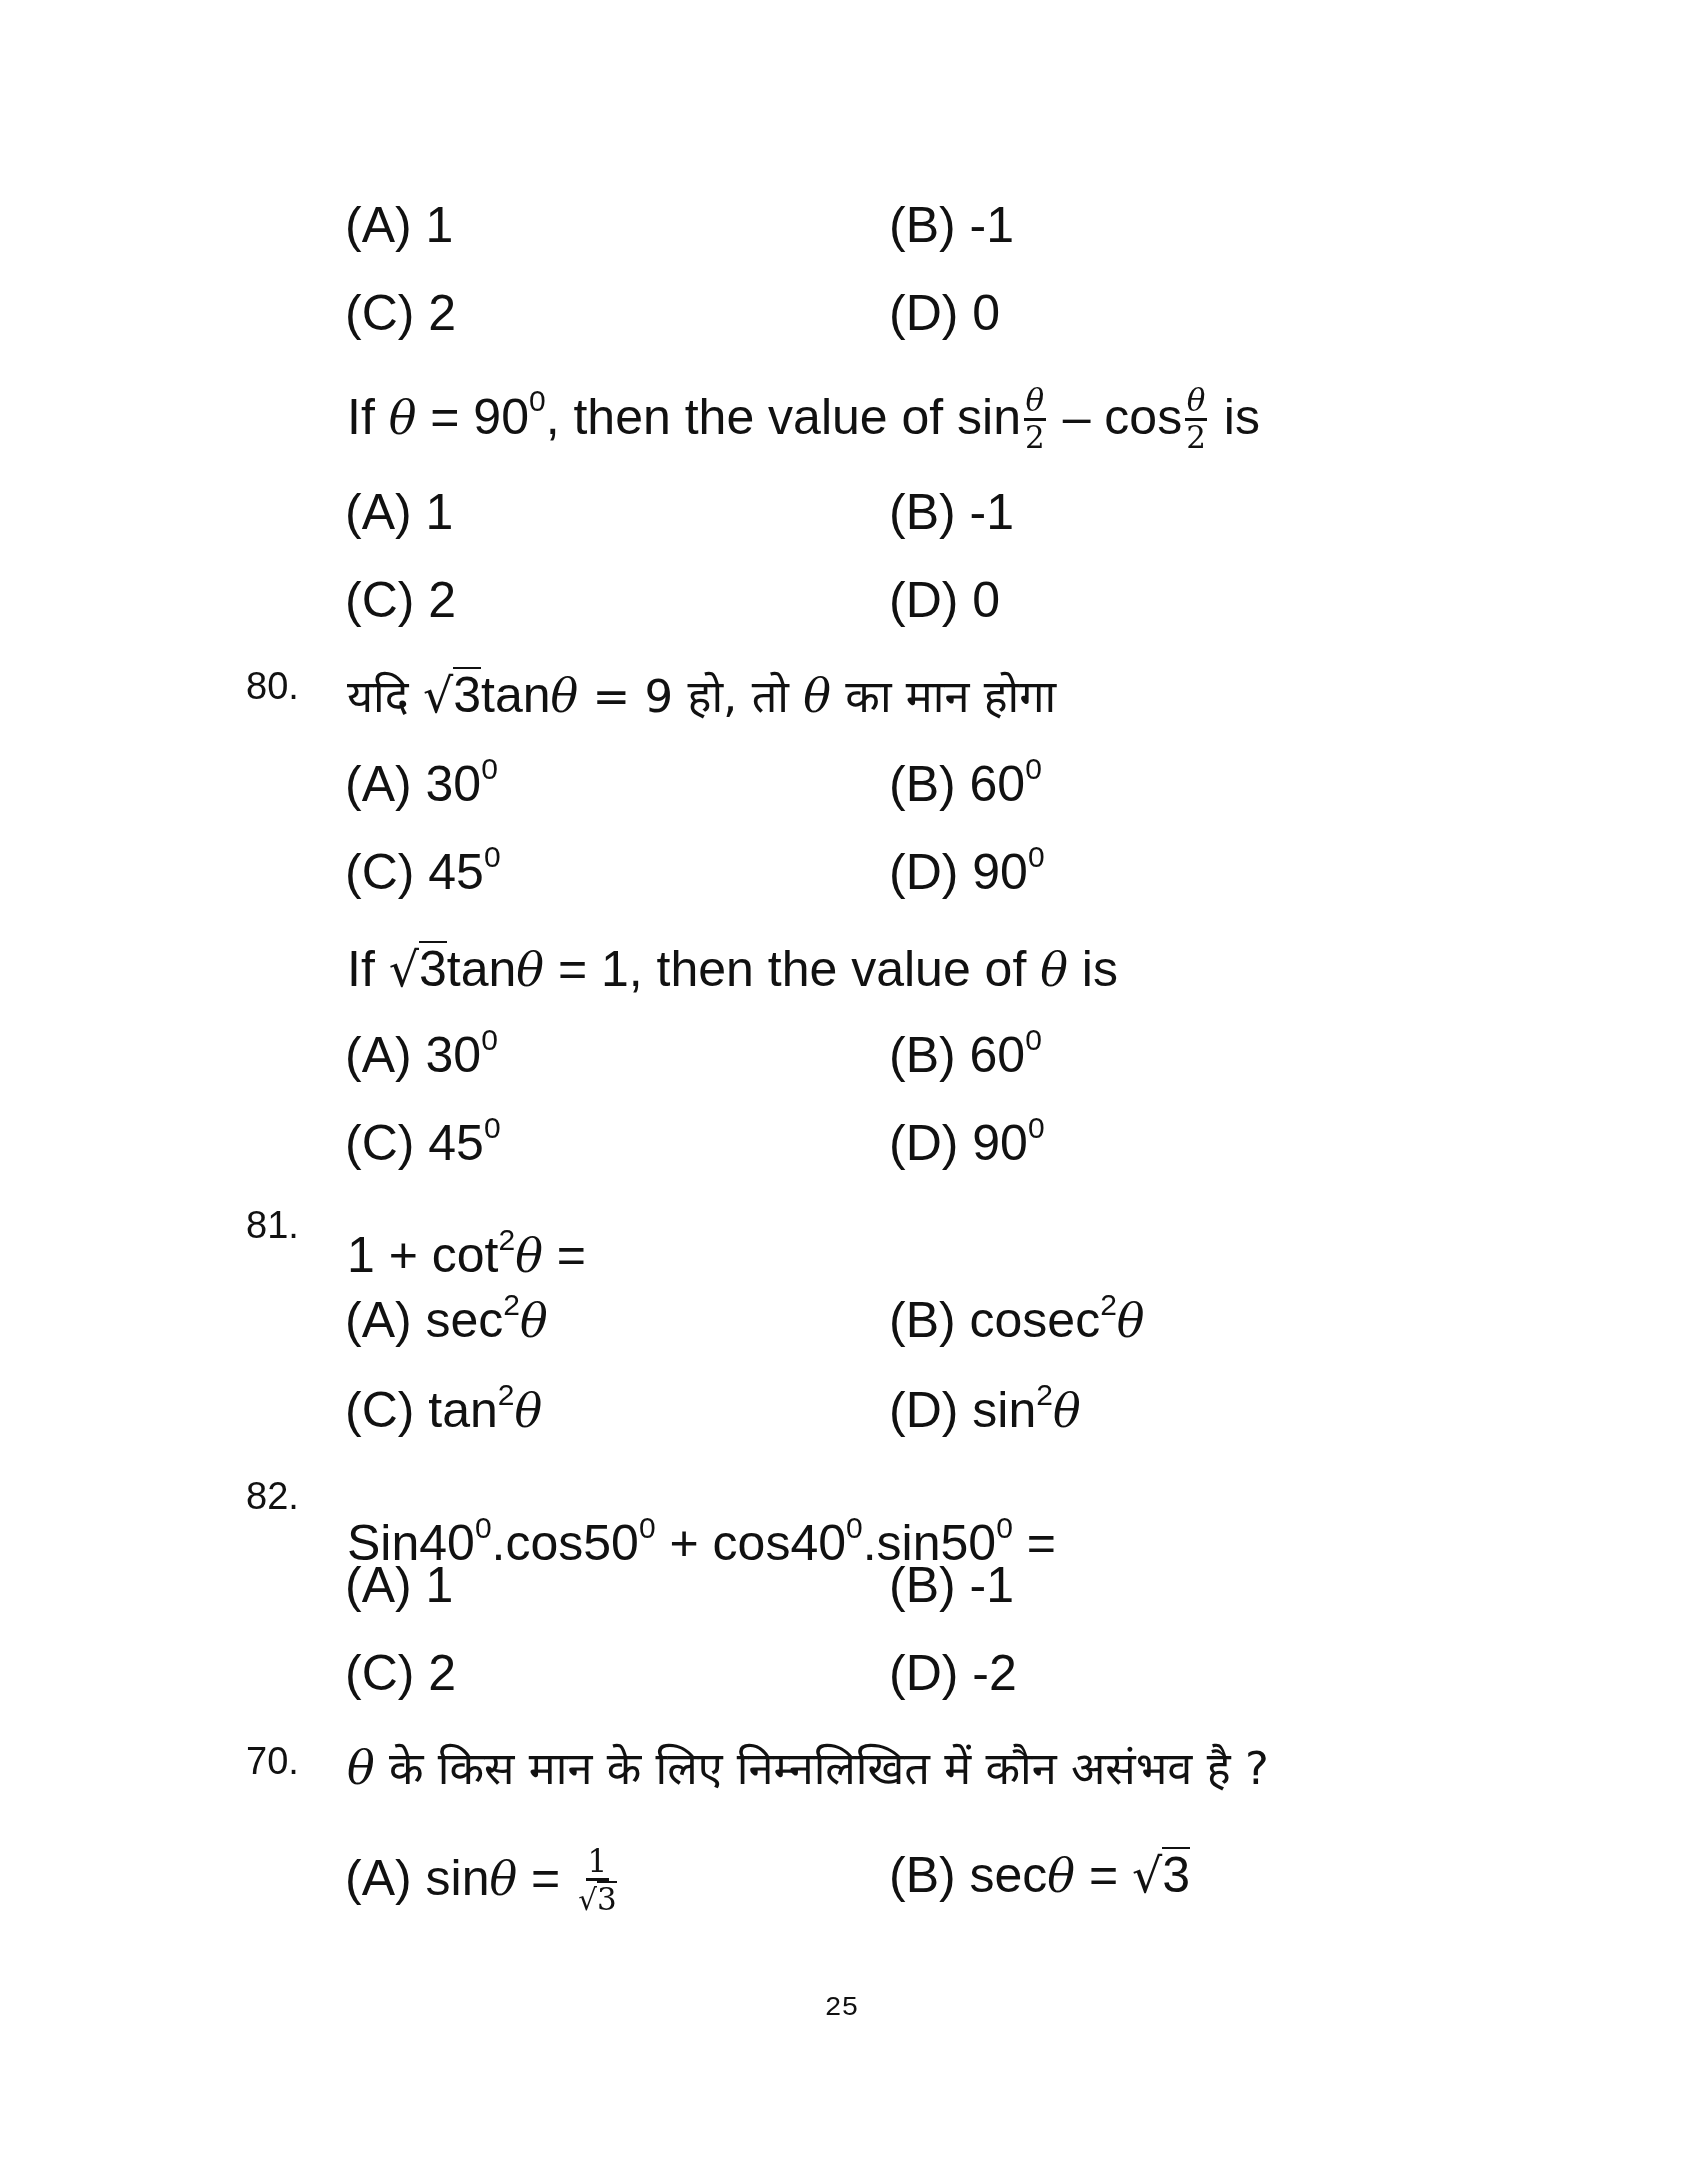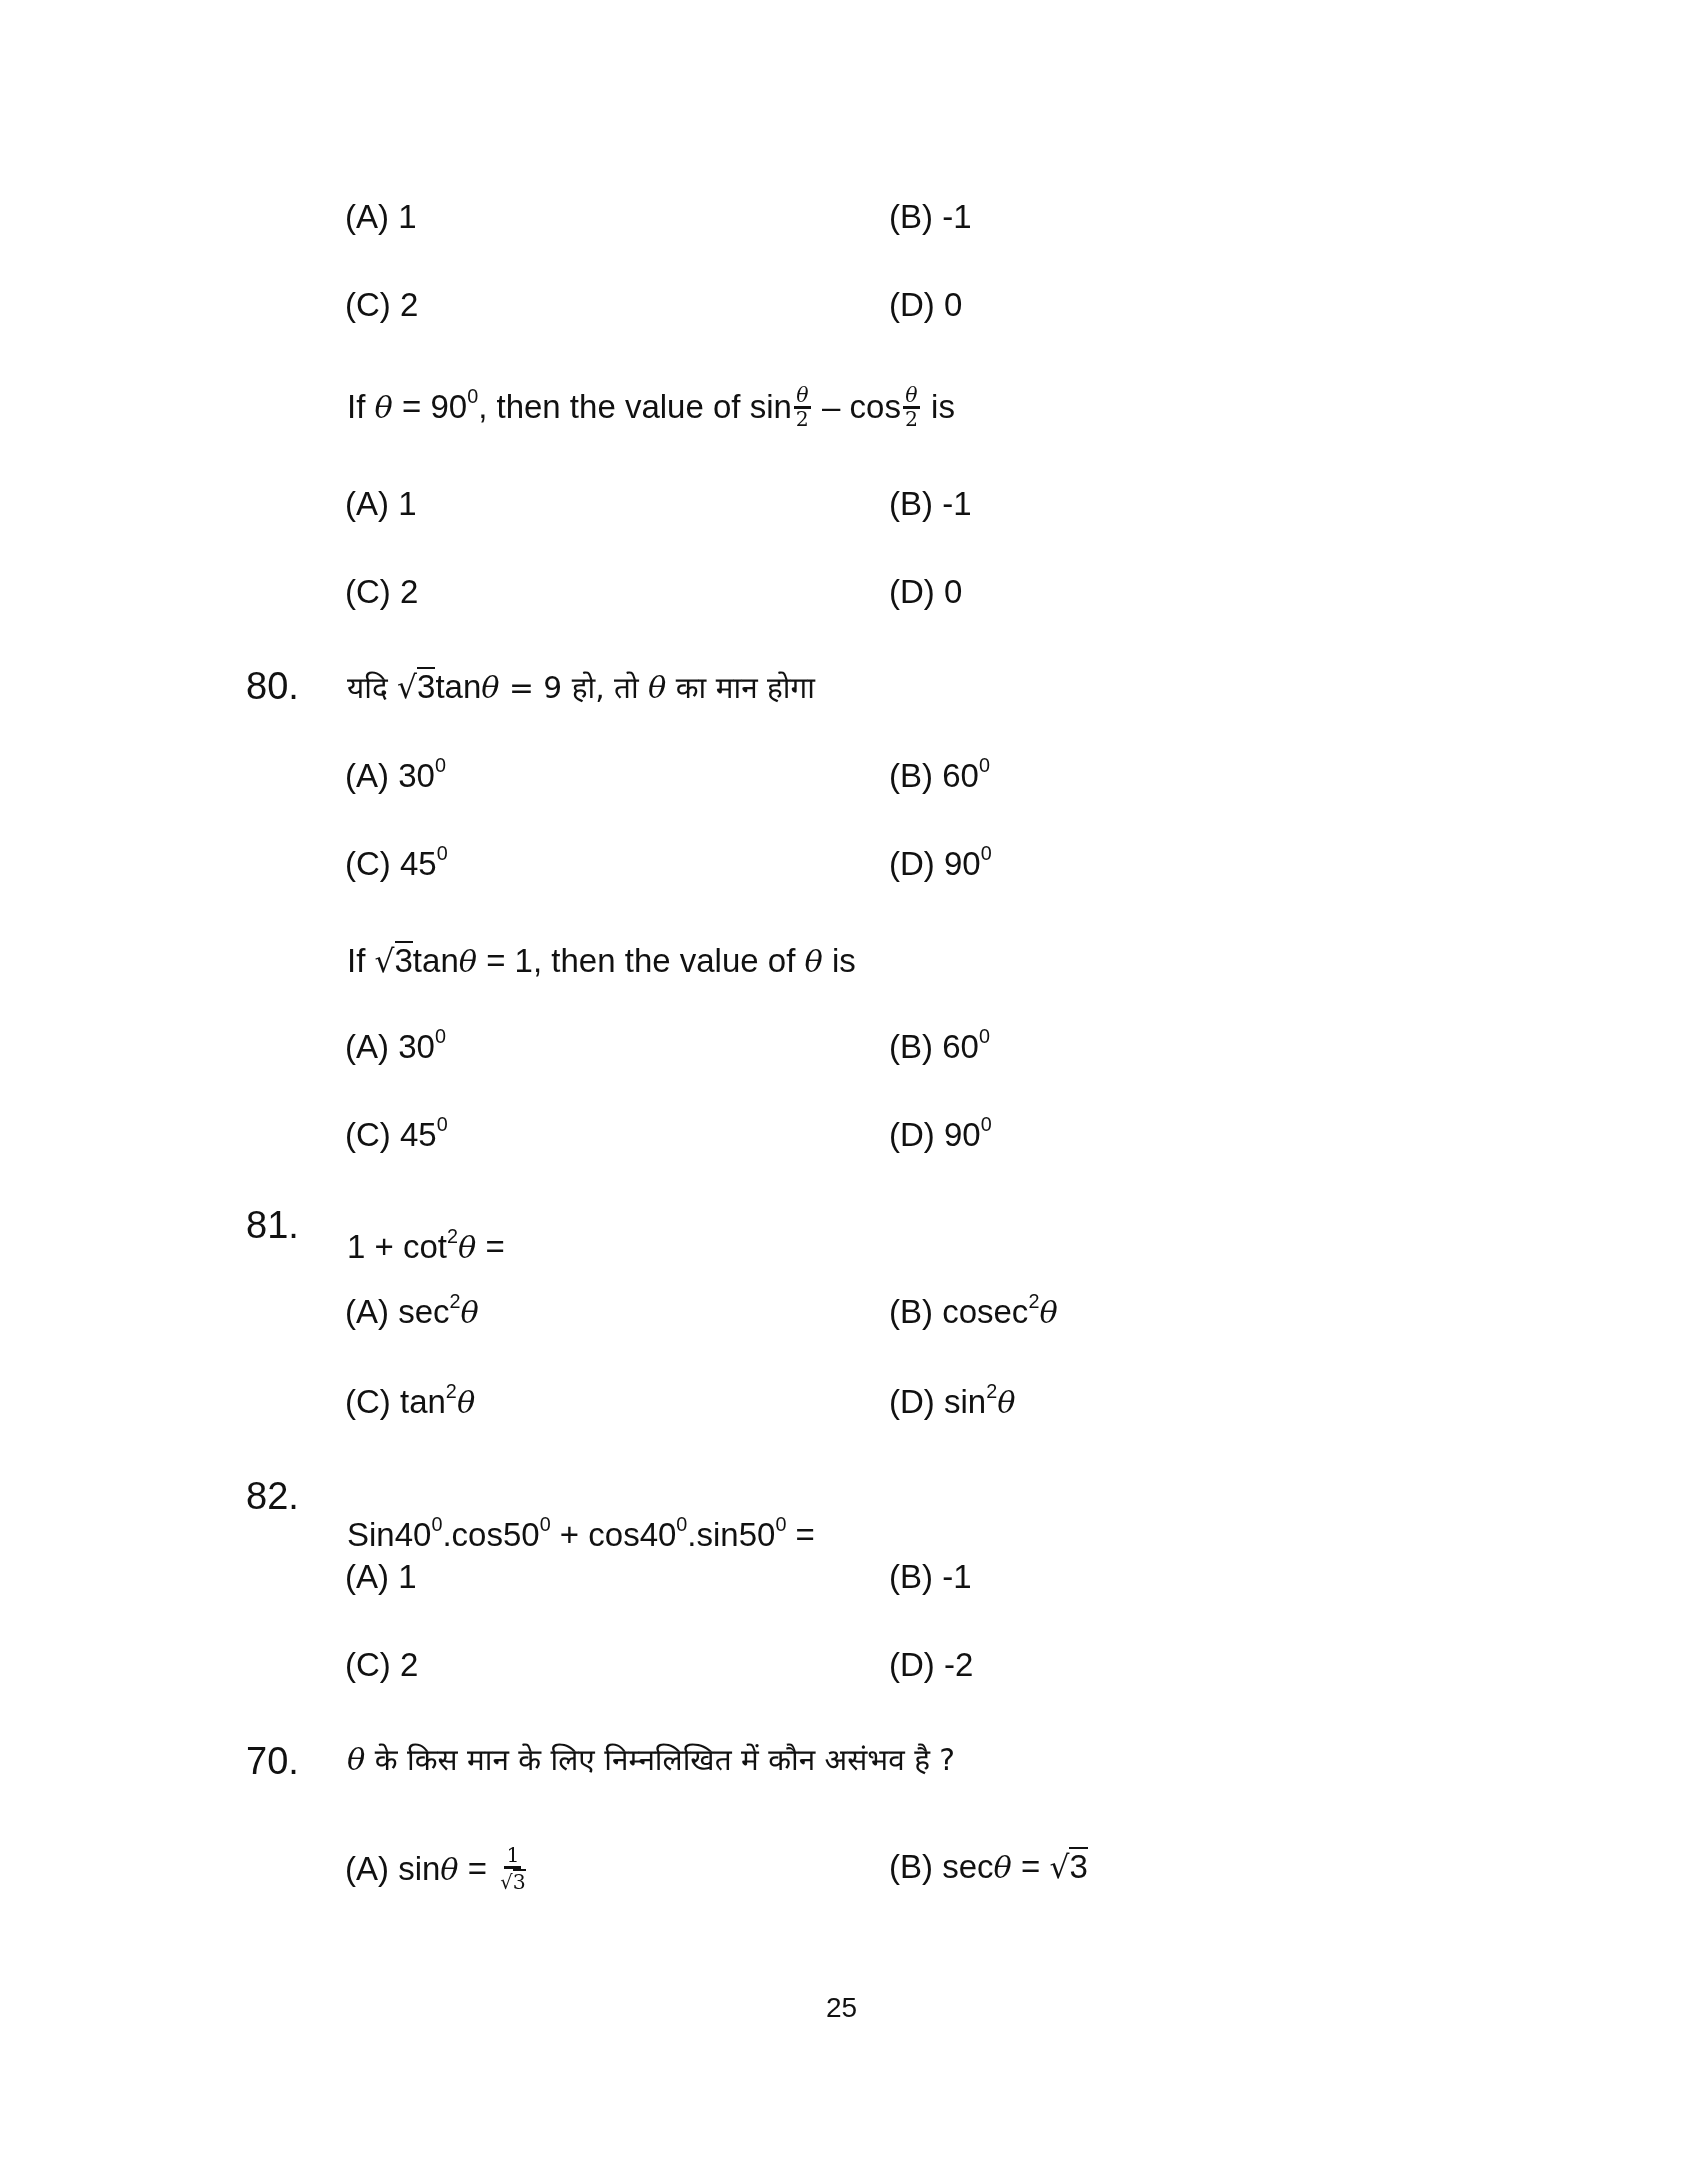--- a/index.html
+++ b/index.html
@@ -1,35 +1,35 @@
 <!DOCTYPE html>
 <html><head>
   <meta charset="utf-8">
   <style>
     html, body { margin:0; padding:0; background:#ffffff; }
     body { width:1683px; height:2178px; position:relative; overflow:hidden;
            font-family:"Liberation Sans", sans-serif; color:#111; }
-    .line { position:absolute; font-size:33px; line-height:1; white-space:nowrap; }
+    .line { position:absolute; font-size:50px; line-height:1; white-space:nowrap; }
     .qnum { position:absolute; font-size:38px; line-height:1; left:246px; }
     .colA { left:345px; }
     .colB { left:889px; }
     .stem { left:347px; }
     sup { font-size:0.6em; vertical-align:0.75em; line-height:0; }
     .th { font-family:"DejaVu Serif", serif; font-style:italic; font-size:0.92em; }
     .sqrt { display:inline-block; position:relative; }
     .sqrt .rad { font-family:"DejaVu Sans", sans-serif; font-size:0.95em; }
     .sqrt .under { border-top:2px solid #111; padding-top:1px; display:inline-block; line-height:1; }
     .frac { display:inline-flex; flex-direction:column; align-items:center; vertical-align:middle;
             font-size:0.62em; line-height:1.05; margin:0 2px; position:relative; top:-2px; }
     .frac .num { border-bottom:3px solid #111; padding:0 2px; }
     .frac .den { padding:0 2px; font-family:"DejaVu Serif", serif; }
     .frac .num .th { font-size:1em; }
     .hindi { font-family:"DejaVu Sans", sans-serif; font-size:0.9em; }
     .pageno { position:absolute; top:1992px; left:0; width:1683px; text-align:center;
-              font-family:Liberation Sans, sans-serif; font-size:28px; }
+              font-family:Liberation Mono, monospace; font-size:28px; }
   </style>
 </head>
 <body>
 
 <div class="line colA" style="top:200px">(A) 1</div>
 <div class="line colB" style="top:200px">(B) -1</div>
 <div class="line colA" style="top:288px">(C) 2</div>
 <div class="line colB" style="top:288px">(D) 0</div>
 
 <div class="line stem" style="top:386px">

